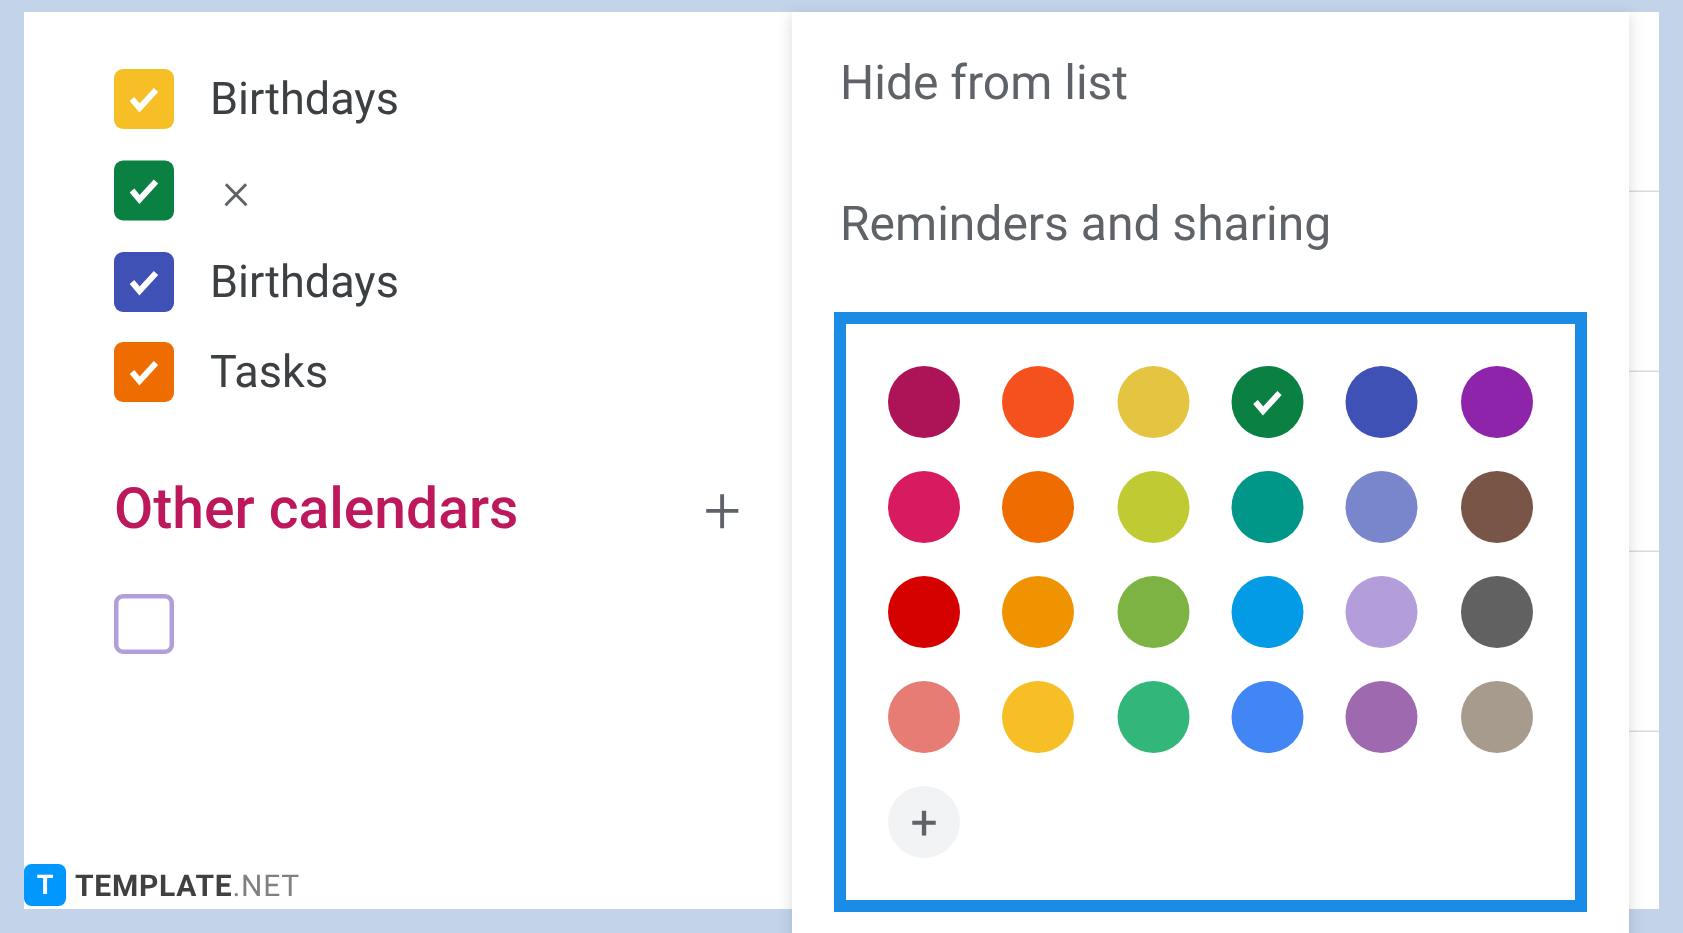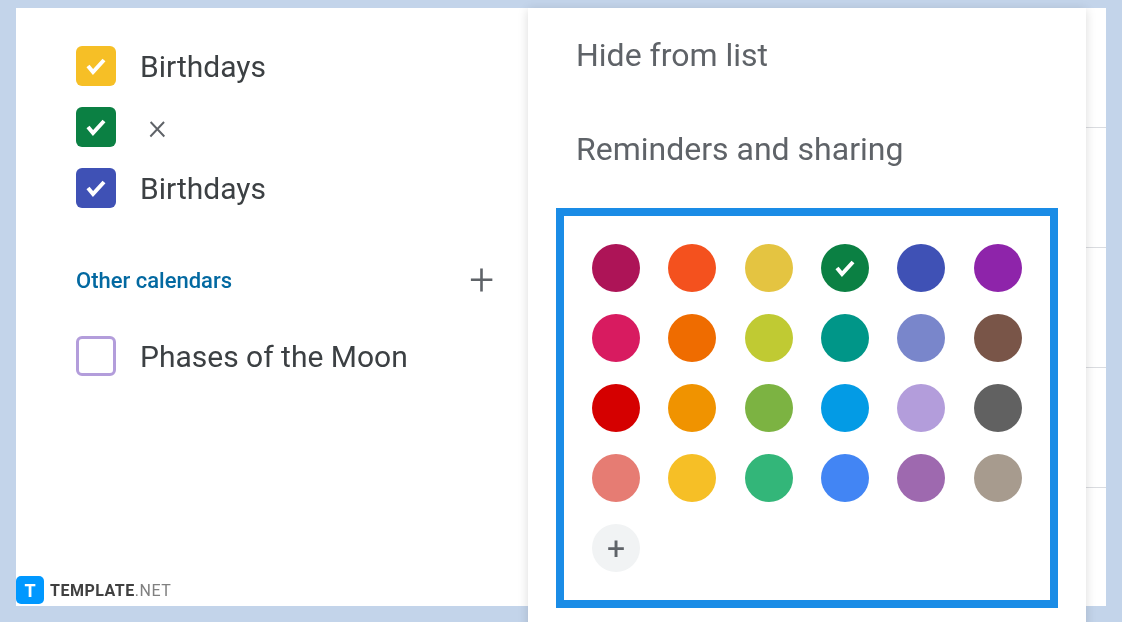--- a/index.html
+++ b/index.html
@@ -69,41 +69,41 @@
     }
     .section-header {
       display: flex;
       align-items: center;
       justify-content: space-between;
       margin-top: 36px;
       margin-bottom: 20px;
       padding-right: 0;
     }
     .section-title {
-      font-size: 22px;
-      color: #0369a1;
+      font-size: 38px;
+      color: #be185d;
       font-weight: 500;
     }
     .plus-btn {
       font-size: 44px;
       color: #5f6368;
       cursor: pointer;
       font-weight: 300;
       margin-right: -8px;
     }
     .popup {
       position: absolute;
       left: 512px;
       top: 0;
       width: 558px;
       background: white;
       box-shadow: 0 2px 10px rgba(0,0,0,0.15);
     }
     .menu-item {
-      padding: 28px 48px;
+      padding: 28px 32px;
       font-size: 32px;
       color: #5f6368;
       cursor: pointer;
     }
     .color-section {
       margin: 12px 28px 28px 28px;
       padding: 28px;
       border: 8px solid #1a8ce6;
     }
     .color-grid {
@@ -169,21 +169,21 @@
       background: #0098ff;
       border-radius: 5px;
       display: flex;
       align-items: center;
       justify-content: center;
       color: white;
       font-weight: bold;
       font-size: 18px;
     }
     .watermark-text {
-      font-size: 16px;
+      font-size: 20px;
       font-weight: 700;
       color: #404040;
       letter-spacing: 0.5px;
     }
     .watermark-net {
       font-weight: 400;
       color: #808080;
     }
   </style>
 </head>
@@ -215,32 +215,39 @@
           </div>
           <div class="close-btn">×</div>
         </div>
         <div class="calendar-item">
           <div class="checkbox" style="background: rgb(63, 81, 181);">
             <svg class="checkmark" viewBox="0 0 24 24">
               <polyline points="4,12 9,18 20,6"></polyline>
             </svg>
           </div>
           <div class="calendar-label">Birthdays</div>
+        </div>
+        <div class="calendar-item">
+          <div class="checkbox" style="background: rgb(239, 108, 0);">
+            <svg class="checkmark" viewBox="0 0 24 24">
+              <polyline points="4,12 9,18 20,6"></polyline>
+            </svg>
+          </div>
+          <div class="calendar-label">Tasks</div>
         </div>
       </div>
 
     <div class="section-header">
       <div class="section-title">Other calendars</div>
       <div class="plus-btn">+</div>
     </div>
 
     <div id="other-list">
         <div class="calendar-item">
           <div class="checkbox empty" style="border-color: rgb(179, 157, 219);"></div>
-          <div class="calendar-label">Phases of the Moon</div>
         </div>
       </div>
   </div>
 
   <div class="popup">
     <div id="menu-list">
         <div class="menu-item">Hide from list</div>
         <div class="menu-item">Reminders and sharing</div>
       </div>
     <div class="color-section">

